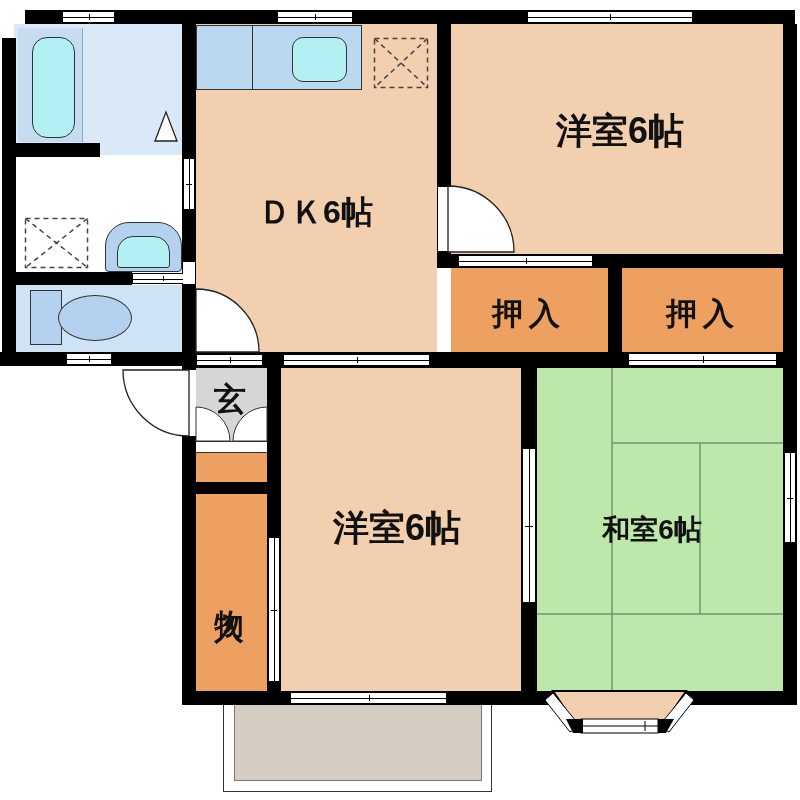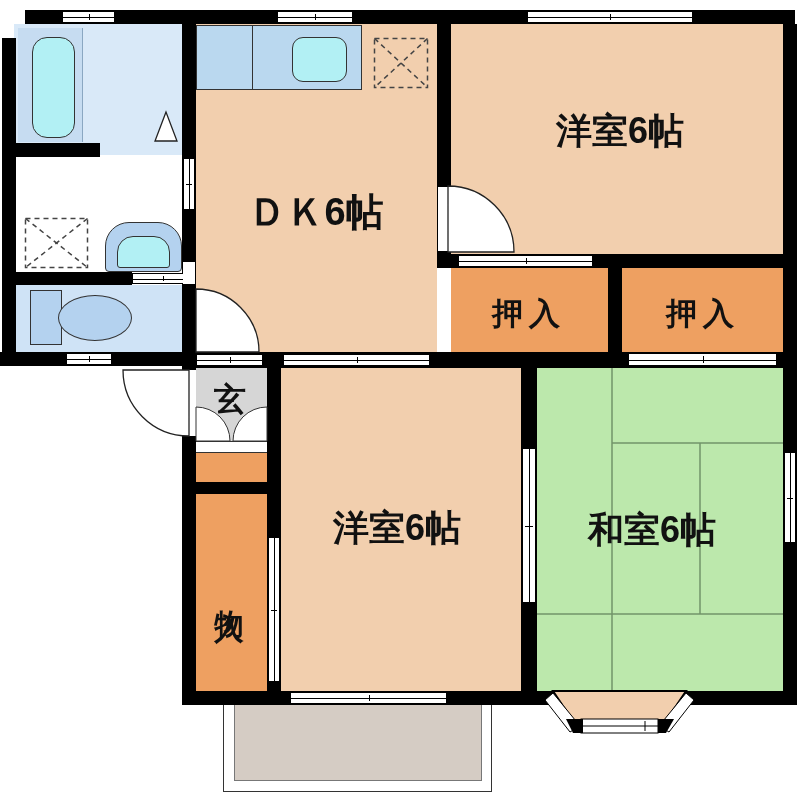--- a/index.html
+++ b/index.html
@@ -136,21 +136,21 @@
       <path d="M545,700 L553,693 L580,726 L570,732 Z" fill="#fff" stroke="#000" stroke-width="1"></path>
       <path d="M694,700 L686,693 L659,726 L669,732 Z" fill="#fff" stroke="#000" stroke-width="1"></path>
       <rect x="581" y="719" width="77" height="14" fill="#fff" stroke="#000" stroke-width="1"></rect>
       <line x1="581" y1="726" x2="658" y2="726" stroke="#000" stroke-width="1"></line>
       <line x1="645" y1="721" x2="645" y2="731" stroke="#000" stroke-width="1"></line>
       <path d="M566,719 L583,719 L583,733 L573,733 Z" fill="#000"></path>
       <path d="M658,719 L674,719 L666,733 L658,733 Z" fill="#000"></path>
     </g>
   </svg>
 
-  <div class="label" style="left:316px;top:212px;font-size:38px;">ＤＫ6帖</div>
+  <div class="label" style="left:316px;top:212px;font-size:32px;">ＤＫ6帖</div>
   <div class="label" style="left:620px;top:131px;font-size:36px;">洋室6帖</div>
   <div class="label" style="left:397px;top:528px;font-size:36px;">洋室6帖</div>
-  <div class="label" style="left:652px;top:530px;font-size:36px;">和室6帖</div>
+  <div class="label" style="left:652px;top:530px;font-size:28px;">和室6帖</div>
   <div class="label" style="left:529px;top:313px;font-size:31px;letter-spacing:6px;">押入</div>
   <div class="label" style="left:703px;top:313px;font-size:31px;letter-spacing:6px;">押入</div>
   <div class="label" style="left:230px;top:399px;font-size:32px;">玄</div>
   <div class="label label-v" style="left:229px;top:590px;font-size:29px;">物入</div>
 </div>
 
 </body></html>

